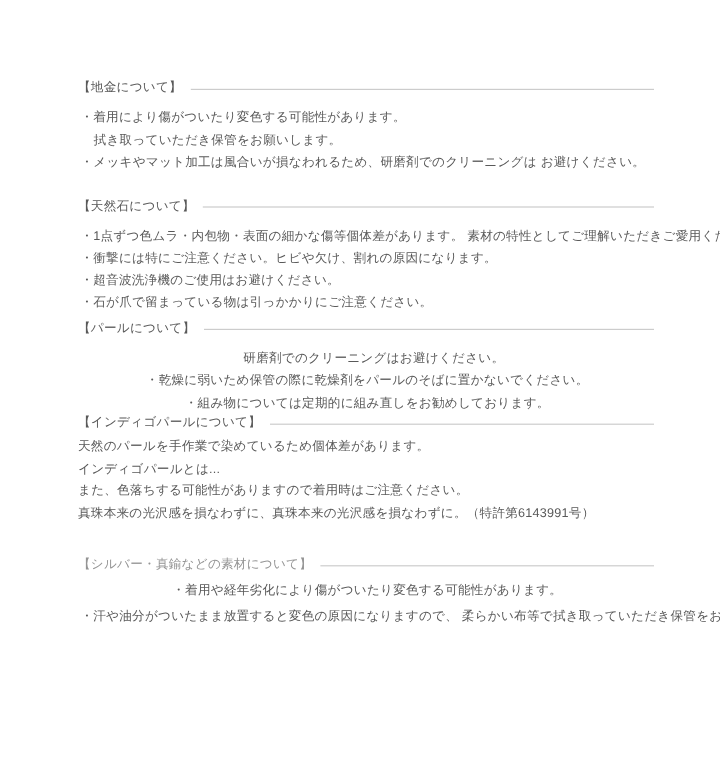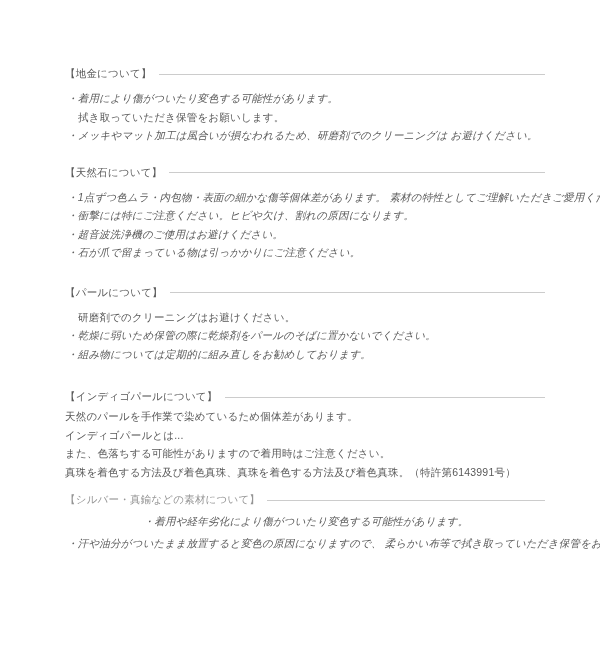--- a/index.html
+++ b/index.html
@@ -13,23 +13,23 @@
   }
   .page {
     box-sizing: border-box;
     width: 600px;
     height: 466px;
     padding: 66px 55px 0 65px;
     background: #ffffff;
   }
   .section { margin: 0; }
   .sec-1 { margin-bottom: 20px; }
-  .sec-2 { margin-bottom: 23px; }
-  .sec-3 { margin-bottom: 26px; }
-  .sec-4 { margin-bottom: 11px; }
+  .sec-2 { margin-bottom: 5px; }
+  .sec-3 { margin-bottom: 0; text-align: center; }
+  .sec-4 { margin-bottom: 26px; }
   .heading-row {
     display: flex;
     align-items: center;
   }
   .heading {
     font-size: 10.5px;
     line-height: 14px;
     color: #595959;
     letter-spacing: 0.2px;
     white-space: nowrap;
@@ -51,21 +51,20 @@
     line-height: 18.5px;
     color: #595959;
     letter-spacing: 0.2px;
     white-space: nowrap;
   }
   .sec-5 .line { line-height: 21.5px; }
   .line.bullet {
     margin-left: 2px;
     padding-left: 11px;
     text-indent: -11px;
-    font-style: italic;
   }
   .line.cont { margin-left: 13px; }
 </style>
 </head>
 <body>
 
 <div class="page">
 
   <div class="section sec-1">
     <div class="heading-row">
@@ -106,21 +105,21 @@
 
   <div class="section sec-4">
     <div class="heading-row">
       <span class="heading">【インディゴパールについて】</span>
       <span class="rule"></span>
     </div>
     <div class="body">
       <div class="line plain">天然のパールを手作業で染めているため個体差があります。</div>
       <div class="line plain">インディゴパールとは...</div>
       <div class="line plain">また、色落ちする可能性がありますので着用時はご注意ください。</div>
-      <div class="line plain">真珠を着色する方法及び着色真珠、真珠を着色する方法及び着色真珠。（特許第6143991号）</div>
+      <div class="line plain">真珠本来の光沢感を損なわずに、真珠本来の光沢感を損なわずに。（特許第6143991号）</div>
     </div>
   </div>
 
   <div class="section sec-5">
     <div class="heading-row">
       <span class="heading muted">【シルバー・真鍮などの素材について】</span>
       <span class="rule"></span>
     </div>
     <div class="body">
       <div class="line bullet">・着用や経年劣化により傷がついたり変色する可能性があります。</div>

